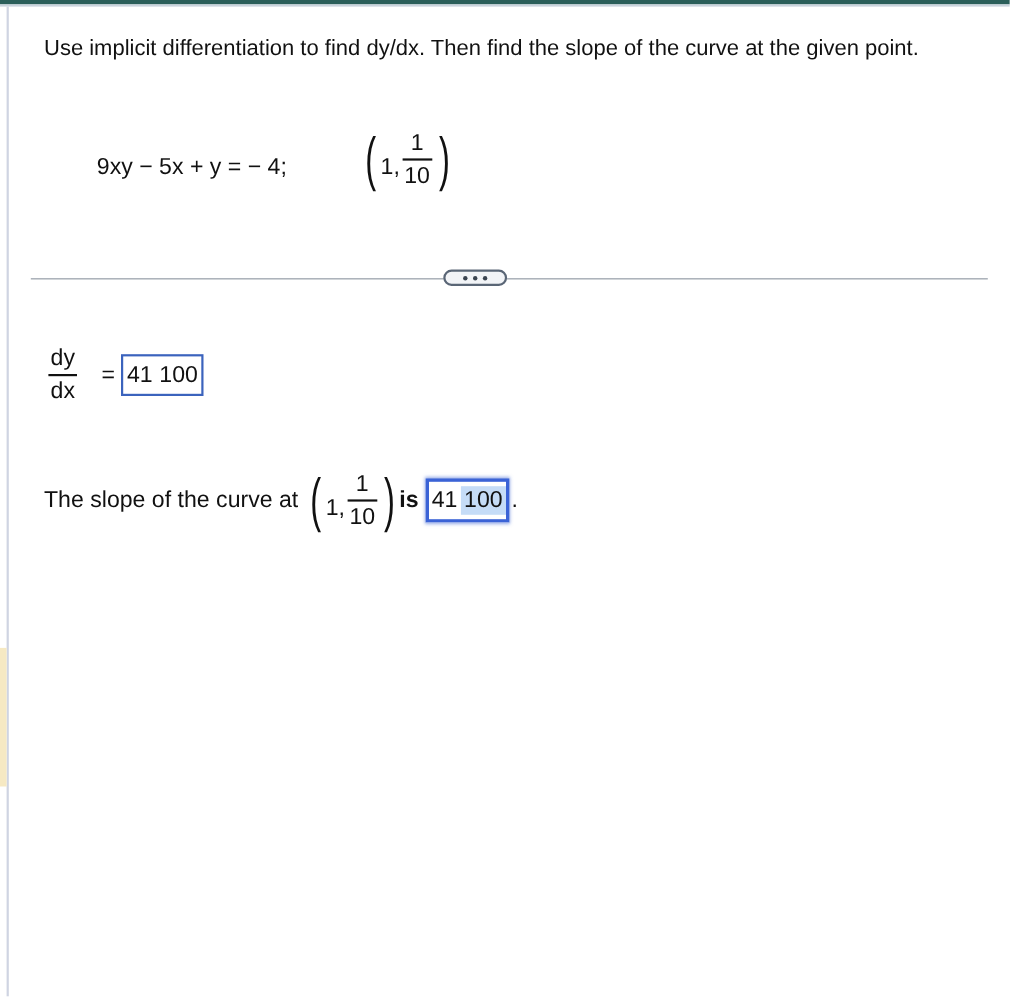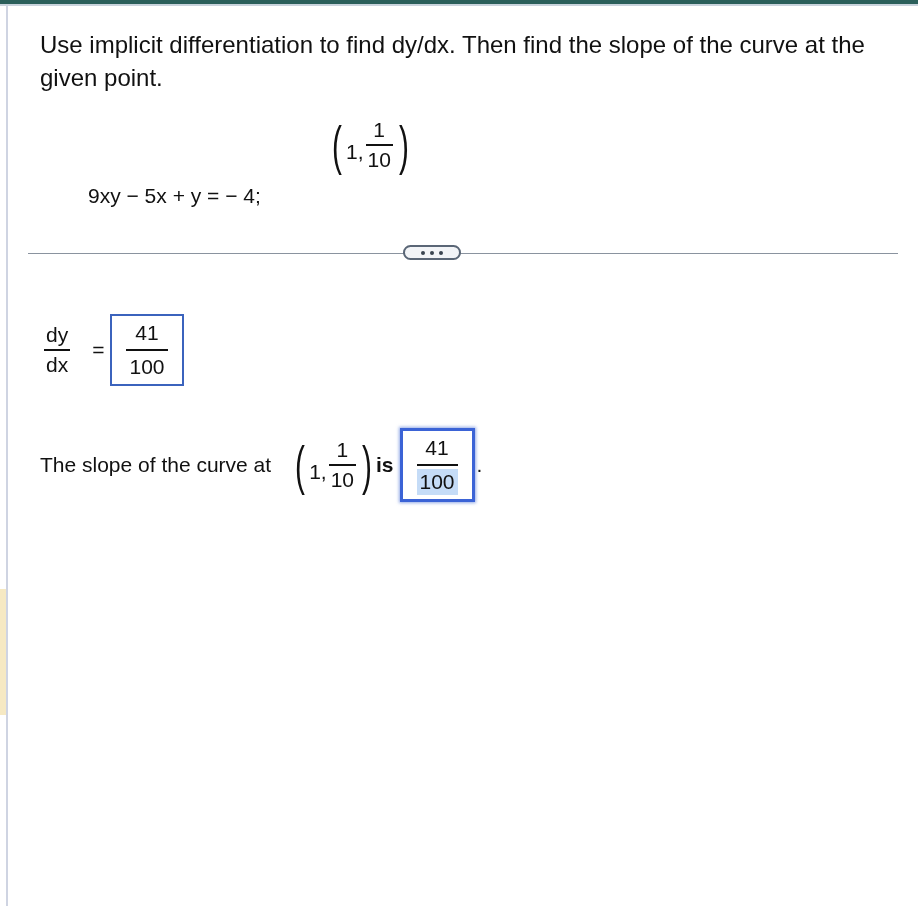--- a/index.html
+++ b/index.html
@@ -7,59 +7,59 @@
     width: 918px; height: 906px; position: relative; overflow: hidden;
     background: #ffffff; font-family: "Liberation Sans", sans-serif; color: #111;
   }
   .topbar { position: absolute; left: 0; top: 0; width: 918px; height: 4px; background: #2b5f5a; }
   .topbar2 { position: absolute; left: 0; top: 4px; width: 918px; height: 2px; background: #c9d3dc; }
   .leftrule { position: absolute; left: 6px; top: 6px; width: 2px; height: 900px; background: #cfd4e2; }
   .leftbar { position: absolute; left: 0; top: 589px; width: 6px; height: 126px; background: #f6e9c3; }
 
   .question {
     position: absolute; left: 40px; top: 28px; width: 860px;
-    font-size: 24px; line-height: 33px; color: #111;
+    font-size: 20px; line-height: 33px; color: #111;
   }
 
   .math { position: absolute; display: flex; align-items: center; font-size: 21px; color: #111; }
   .frac { display: inline-flex; flex-direction: column; align-items: center; margin: 0 2px; }
   .frac .num, .frac .den { line-height: 24px; padding: 0 2px; }
   .frac .bar { height: 2px; background: #111; align-self: stretch; margin: 2px 0; }
   .paren { font-size: 54px; font-weight: 100; line-height: 54px; transform: scaleX(0.55); color: #111; display: inline-block; }
 
   .divider { position: absolute; left: 28px; top: 253px; width: 870px; height: 1px; background: #8a939f; }
   .more-btn {
     position: absolute; left: 403px; top: 245px; width: 58px; height: 15px;
     border: 2px solid #5a6676; border-radius: 9px; background: #f2f4f7;
     display: flex; align-items: center; justify-content: center; gap: 5px; box-sizing: border-box;
   }
   .more-btn .dot { width: 4px; height: 4px; border-radius: 50%; background: #3a4450; }
 
   .answer-box {
-    display: inline-flex; flex-direction: column; align-items: center;
-    border: 2px solid #3b63bd; padding: 4px 14px; box-sizing: border-box;
+    display: inline-flex; flex-direction: row; align-items: center;
+    border: 2px solid #3b63bd; padding: 4px 0; box-sizing: border-box;
   }
   .answer-box.focused {
     border: 3px solid #3b63d6; box-shadow: 0 0 3px 1px rgba(60,100,210,0.55);
   }
   .answer-box .num, .answer-box .den { line-height: 26px; padding: 0 3px; }
   .answer-box .bar { height: 2px; background: #111; align-self: stretch; margin: 3px 0; }
   .answer-box .den.selected { background: #c5dcf7; }
 </style>
 </head>
 <body>
 
 <div class="topbar"></div>
 <div class="topbar2"></div>
 <div class="leftrule"></div>
 <div class="leftbar"></div>
 
 <div class="question">Use implicit differentiation to find dy/dx. Then find the slope of the curve at the given point.</div>
 
-<div class="math" style="left:88px; top:140px;margin-top:44px;">
+<div class="math" style="left:88px; top:140px;">
   <span>9xy − 5x + y = − 4;</span>
 </div>
 <div class="math" style="left:328px; top:118px;">
   <span class="paren">(</span>
   <span style="margin-top:14px;">1,</span>
   <span class="frac">
     <span class="num">1</span>
     <span class="bar"></span>
     <span class="den">10</span>
   </span>
@@ -81,21 +81,21 @@
   </span>
   <span style="margin:0 6px 0 2px;">=</span>
   <span class="answer-box">
     <span class="num">41</span>
     <span class="bar"></span>
     <span class="den">100</span>
   </span>
 </div>
 
 <div class="math" style="left:40px; top:428px;">
-  <span style="margin-right:20px;">The slope of the curve at</span>
+  <span style="margin-right:7px;">The slope of the curve at</span>
   <span class="paren">(</span>
   <span style="margin-top:14px;">1,</span>
   <span class="frac">
     <span class="num">1</span>
     <span class="bar"></span>
     <span class="den">10</span>
   </span>
   <span class="paren">)</span>
   <span style="margin:0 6px 0 0;font-weight:bold;">is</span>
   <span class="answer-box focused">

